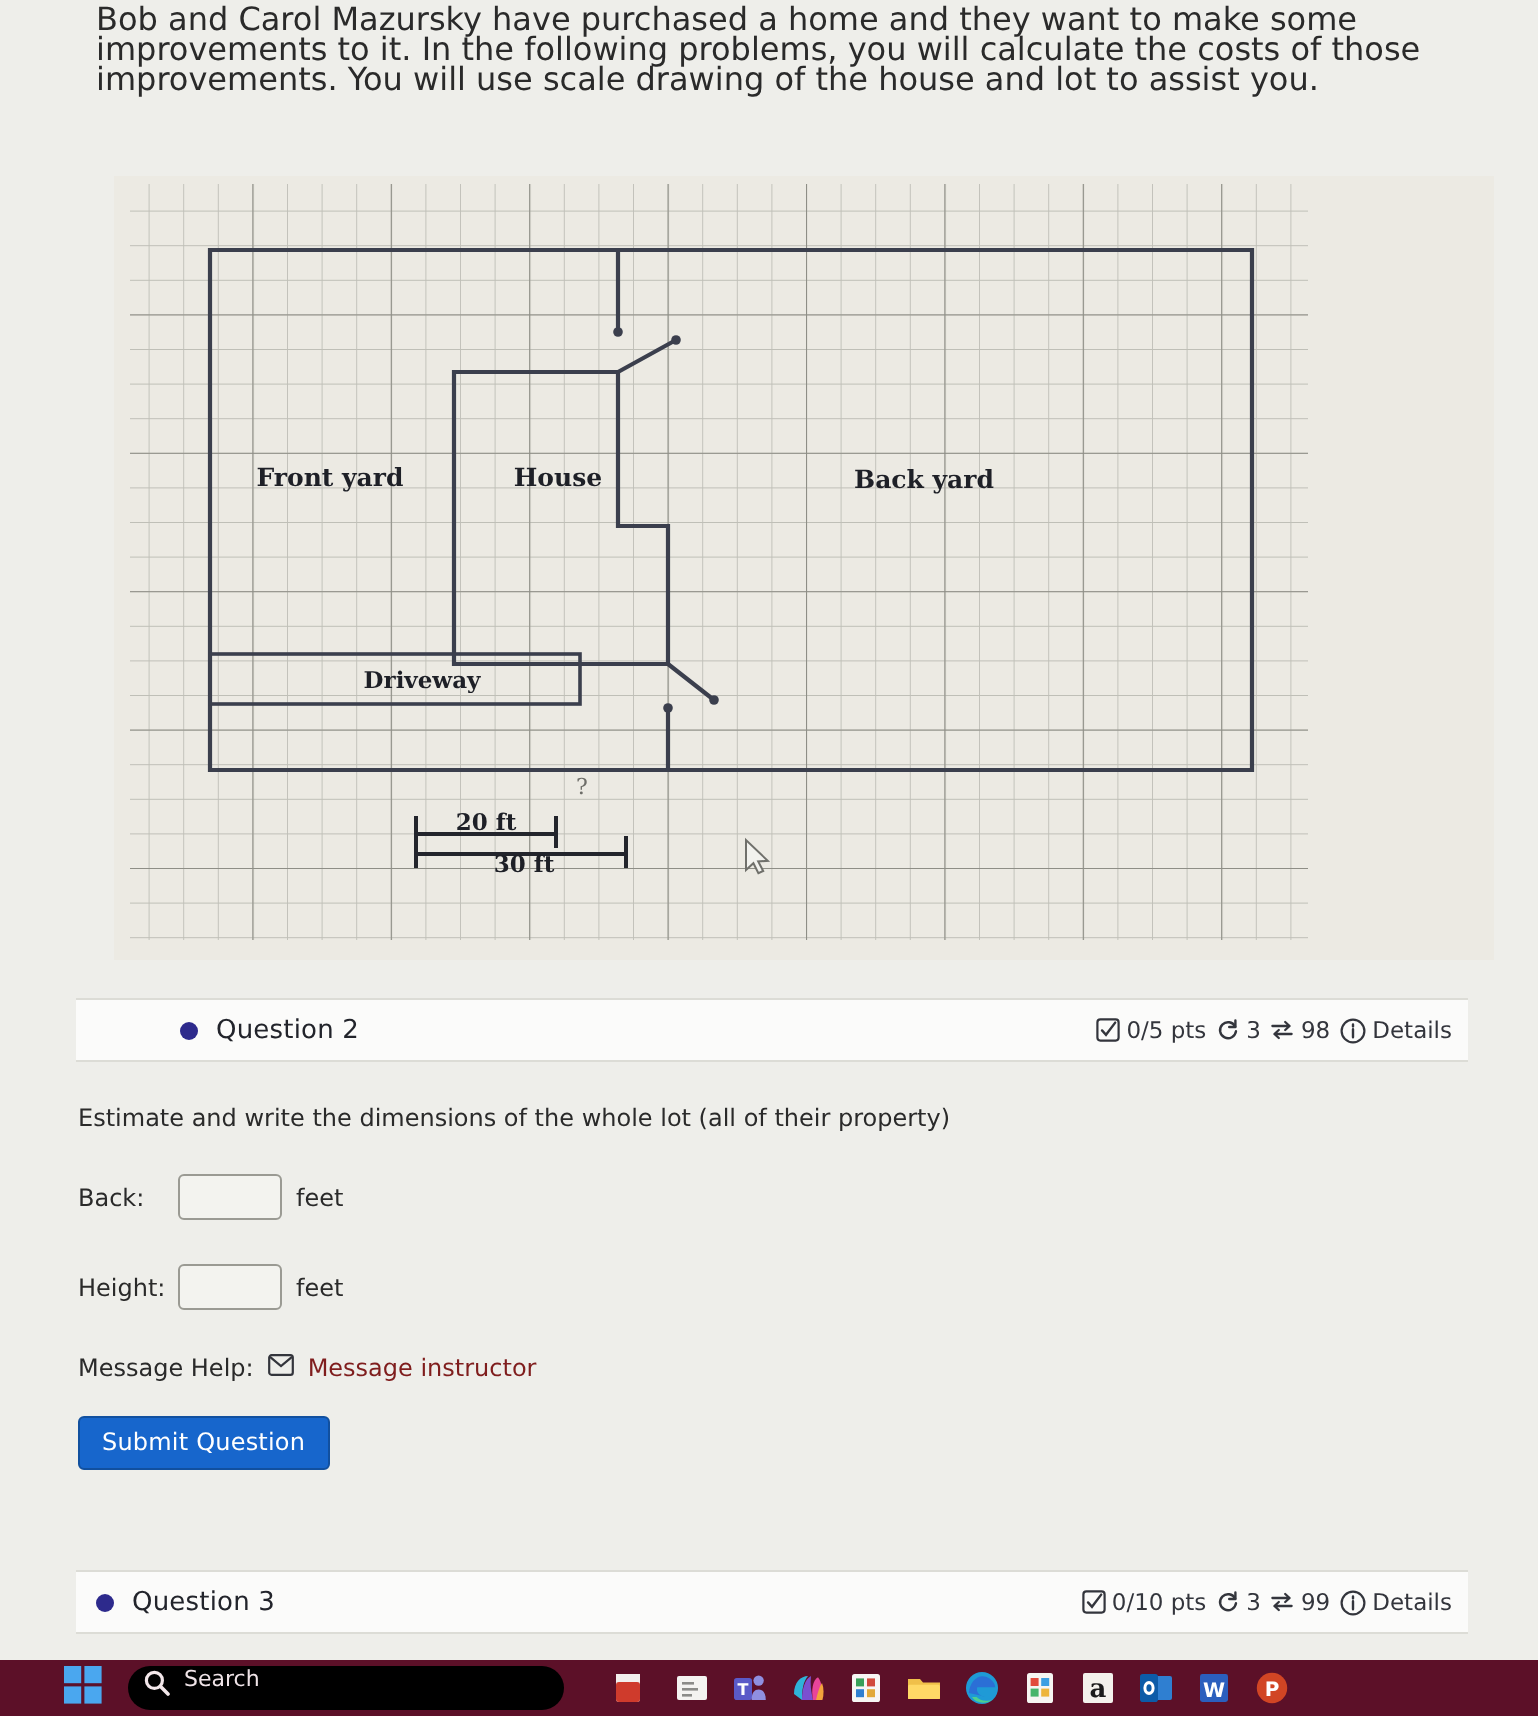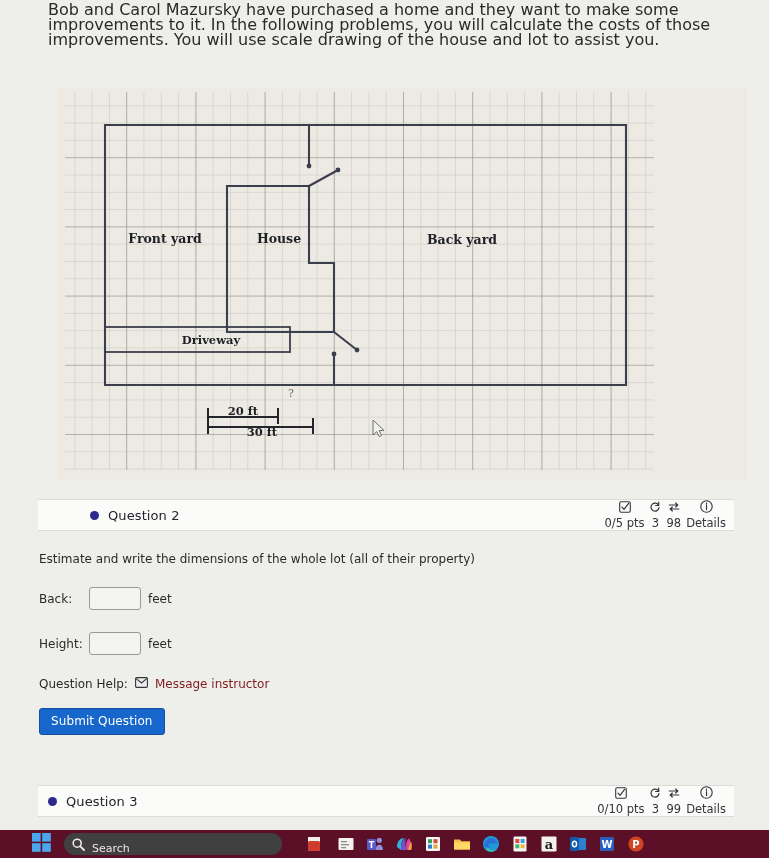--- a/index.html
+++ b/index.html
@@ -72,21 +72,21 @@
   .qmeta {
     margin-left: auto;
     margin-right: 8px;
     display: flex;
     align-items: center;
     gap: 5px;
     font-size: 11.5px;
     color: #33353c;
     white-space: nowrap;
   }
-  .qmeta .grp { display: flex; align-items: center; gap: 3px; flex-direction: column; }
+  .qmeta .grp { display: flex; align-items: center; gap: 3px; }
   .qmeta svg { display: block; }
 
   
   .qbody {
     position: absolute;
     left: 39px;
     top: 552px;
     width: 660px;
   }
   .prompt {
@@ -152,23 +152,23 @@
     display: flex;
     align-items: center;
     overflow: hidden;
   }
   .tb-start { margin-left: 32px; flex: 0 0 auto; }
   .tb-search {
     margin-left: 13px;
     width: 218px;
     height: 22px;
     border-radius: 11px;
-    background: #404040;
-    display: flex;
-    align-items: flex-end;
+    background: #000000;
+    display: flex;
+    align-items: flex-start;
     padding: 0 8px;
     box-sizing: border-box;
     flex: 0 0 auto;
     position: relative;
   }
   .tb-search .slabel {
     color: #efe3e7;
     font-size: 11px;
     margin-left: 7px;
     font-family: "DejaVu Sans", sans-serif;
@@ -293,21 +293,21 @@
     <span>feet</span>
   </div>
 
   <div class="fieldrow">
     <span class="flabel">Height:</span>
     <input class="ansbox" type="text" value="" style="">
     <span>feet</span>
   </div>
 
   <div class="helprow">
-    <span>Question Help:</span>
+    <span>Message Help:</span>
     <span>
       <svg width="13" height="11" viewBox="0 0 13 11">
         <rect x="0.6" y="0.6" width="11.8" height="9.8" rx="1.2" fill="none" stroke="#33353c" stroke-width="1.1"></rect>
         <path d="M 1 1.4 L 6.5 6 L 12 1.4" fill="none" stroke="#33353c" stroke-width="1.1"></path>
       </svg>
     </span>
     <a class="msglink" href="#">Message instructor</a>
   </div>
 
   <button class="submit-btn">Submit Question</button>

